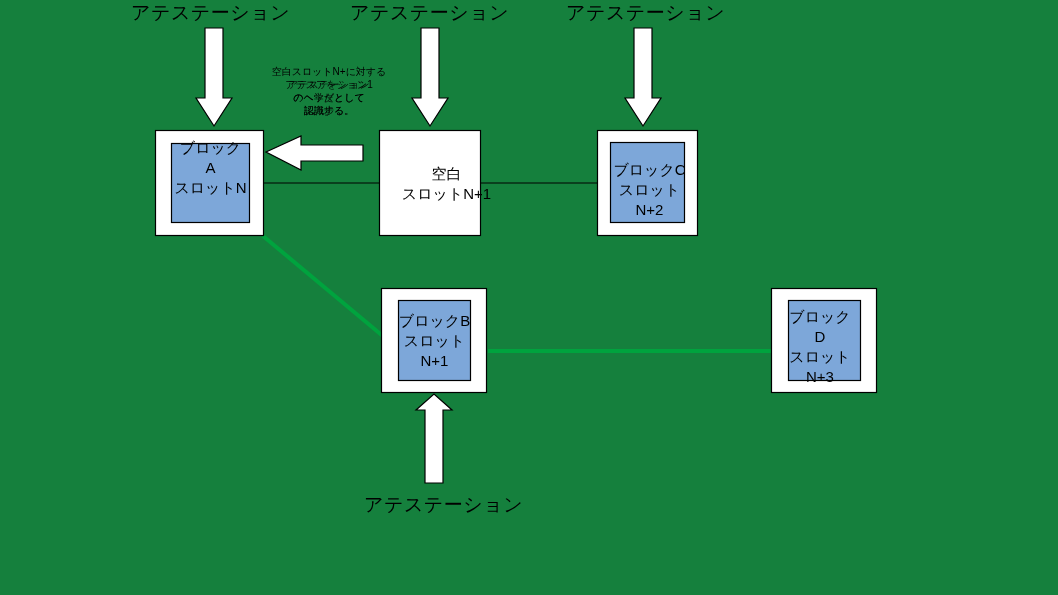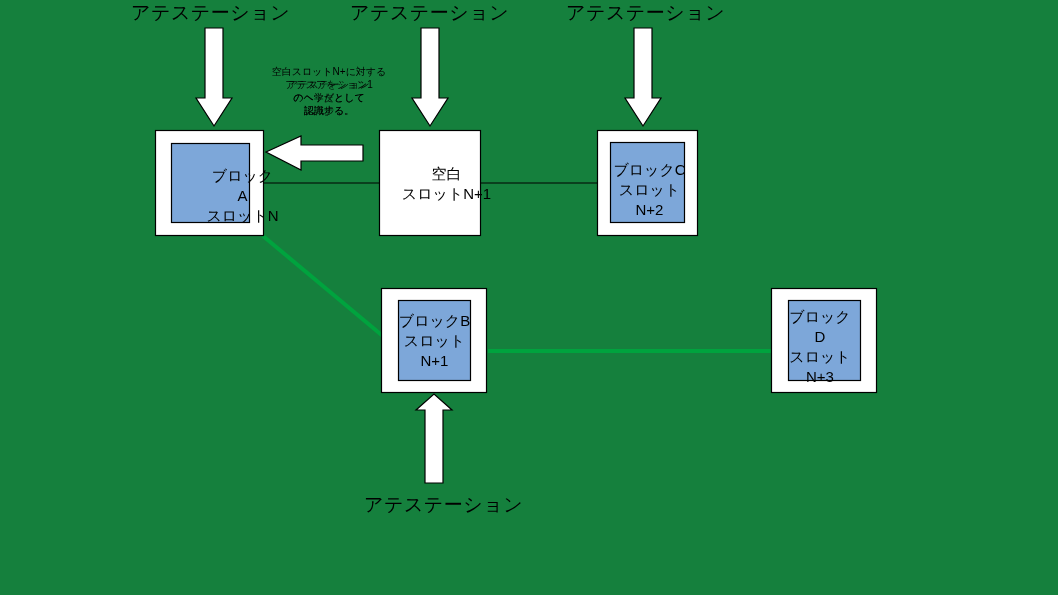--- a/index.html
+++ b/index.html
@@ -112,21 +112,21 @@
       <div>認識步る。</div>
     </div>
     <div class="note-layer" style="top:0px; left:0px; opacity:0.85;">
       <div style="visibility:hidden;">空白スロットN+1に対する</div>
       <div>アテステーション</div>
       <div>のヘッダとして</div>
       <div>認識する。</div>
     </div>
   </div>
 
-  <div class="box-label" style="left:171px; top:160px; width:79px; padding-top:6px;margin-left:32px;">ブロック
+  <div class="box-label" style="left:171px; top:132px; width:79px; padding-top:6px;">ブロック
 A
 スロットN</div>
 
   <div class="box-label" style="left:396px; top:153px; width:101px;margin-top:11px;">空白
 スロットN+1</div>
 
   <div class="box-label" style="left:610px; top:144px; width:79px; padding-top:16px;">ブロックC
 スロット
 N+2</div>
 

